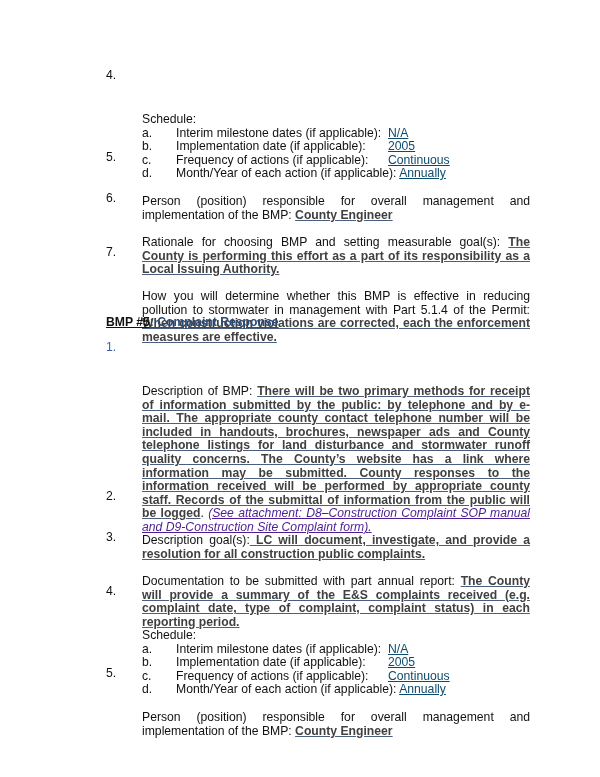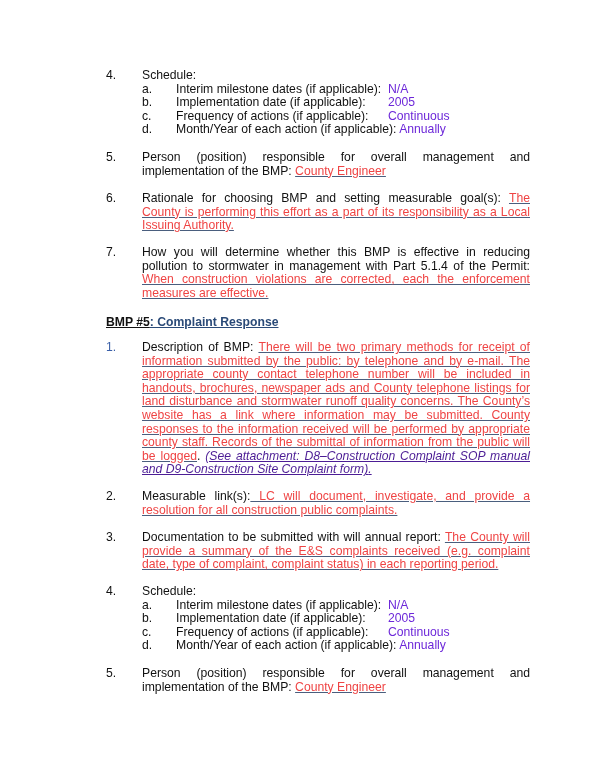--- a/index.html
+++ b/index.html
@@ -1,24 +1,24 @@
 <!DOCTYPE html>
 <html><head>
 <meta charset="utf-8">
 <style>
   html, body { margin: 0; padding: 0; background: #ffffff; }
   body { width: 600px; height: 777px; position: relative; overflow: hidden;
          font-family: "Liberation Sans", sans-serif; font-size: 12.2px; color: #111; }
   .page { position: absolute; left: 0; top: 0; width: 600px; height: 777px; }
   .item { position: absolute; left: 106px; width: 424px; line-height: 13.6px; }
   .num { position: absolute; left: 0; top: 0; width: 30px; }
-  .body { margin-left: 36px; text-align: justify; }
+  .body { margin-left: 36px; text-align: justify; margin-top: 44px; }
   .body.last-left { text-align-last: left; }
-  .ans { color: #ef4444; font-weight: normal; text-decoration: underline; text-decoration-color: #4a5e7e; }
-  .ans-plain { color: #6d28d9; }
+  .ans { color: #404040; font-weight: bold; text-decoration: underline; text-decoration-color: #4a5e7e; }
+  .ans-plain { color: #0c4a6e; text-decoration: underline; }
   .ref { color: #4c1d95; font-style: italic; text-decoration: underline; }
   .sub { position: relative; height: 13.6px; }
   .sub .letter { position: absolute; left: 36px; }
   .sub .label { position: absolute; left: 70px; }
   .sub .val { position: absolute; left: 282px; }
   .heading { position: absolute; left: 106px; font-weight: bold; line-height: 14px; text-align: center; }
   .heading .h1 { color: #111; text-decoration: underline; }
   .heading .h2 { color: #2a4a78; text-decoration: underline; }
   .bluenum { color: #3a5fa8; }
 </style>
@@ -70,26 +70,26 @@
     <span class="h1">BMP #5</span><span class="h2">: Complaint Response</span>
   </div>
 
   <div class="item" style="top:341px;">
     <span class="num bluenum">1.</span>
     <div class="body last-left"><span>Description of BMP: </span><span class="ans">There will be two primary methods for receipt of information submitted by the public: by telephone and by e-mail. The appropriate county contact telephone number will be included in handouts, brochures, newspaper ads and County telephone listings for land disturbance and stormwater runoff quality concerns.  The County’s website has a link where information may be submitted. County responses to the information received will be performed by appropriate county staff. Records of the submittal of information from the public will be logged</span><span>. </span><span class="ref">(See attachment: D8–Construction Complaint SOP manual and D9-Construction Site Complaint form)</span><span class="ref">.</span></div>
   </div>
 
   <div class="item" style="top:490px;">
     <span class="num">2.</span>
-    <div class="body last-left"><span>Measurable link(s):</span><span class="ans"> LC will document, investigate, and provide a resolution for all construction public complaints.</span></div>
+    <div class="body last-left"><span>Description goal(s):</span><span class="ans"> LC will document, investigate, and provide a resolution for all construction public complaints.</span></div>
   </div>
 
   <div class="item" style="top:531px;">
     <span class="num">3.</span>
-    <div class="body last-left"><span>Documentation to be submitted with will annual report: </span><span class="ans">The County will provide a summary of the E&amp;S complaints received (e.g. complaint date, type of complaint, complaint status) in each reporting period.</span></div>
+    <div class="body last-left"><span>Documentation to be submitted with part annual report: </span><span class="ans">The County will provide a summary of the E&amp;S complaints received (e.g. complaint date, type of complaint, complaint status) in each reporting period.</span></div>
   </div>
 
   <div class="item" style="top:585px;">
     <span class="num">4.</span>
     <div class="body">Schedule:</div>
     <div class="sub">
       <span class="letter">a.</span>
       <span class="label">Interim milestone dates (if applicable):</span>
       <span class="val ans-plain">N/A</span>
     </div>

